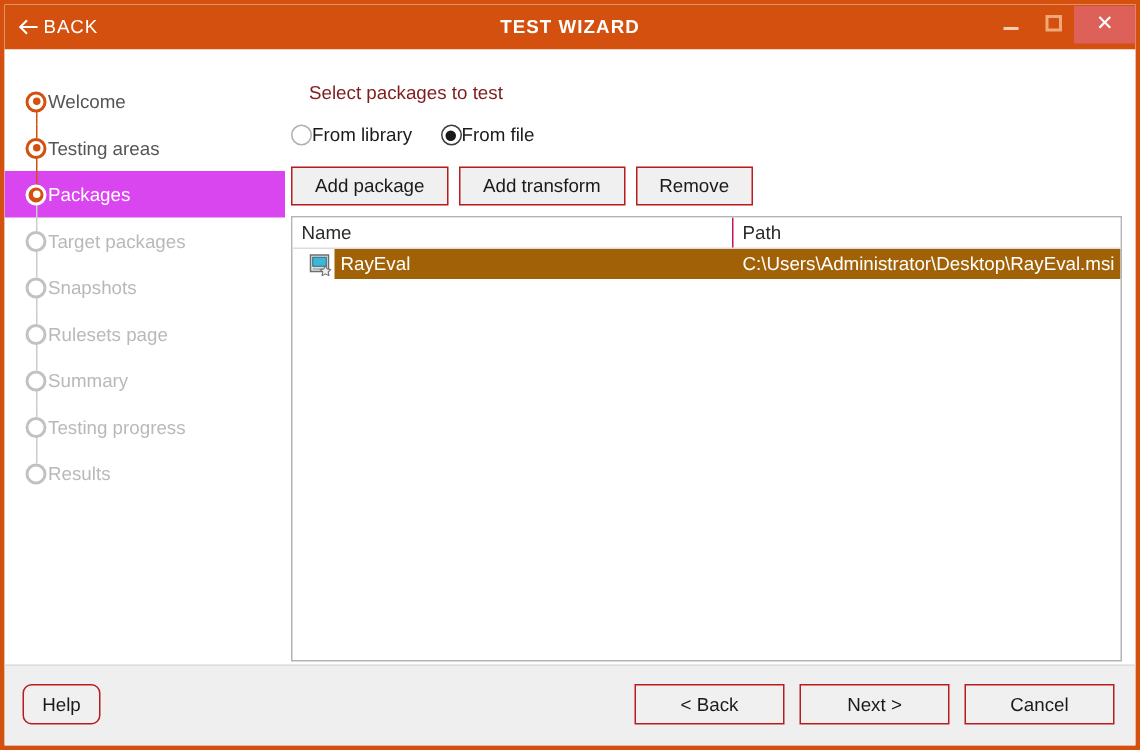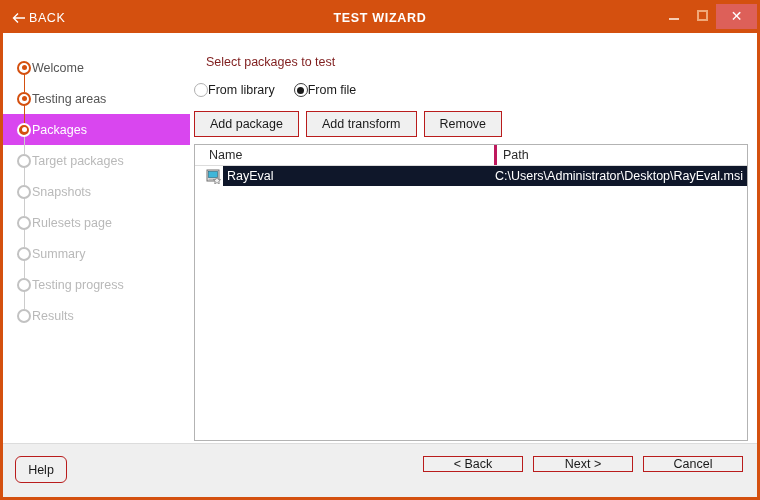--- a/index.html
+++ b/index.html
@@ -286,29 +286,29 @@
   }
   .lv-th {
     font-size: 12.5px;
     color: #2a2a2a;
     padding-left: 6px;
     display: flex;
     align-items: center;
     box-sizing: border-box;
     cursor: pointer;
   }
-  .lv-th.name { width: 294px; border-right: 3px solid #be185d; margin-left: 8px; }
+  .lv-th.name { width: 294px; border-right: 1px solid #be185d; }
   .lv-th.path { flex: 1; }
 
   .lv-row {
     display: flex;
     align-items: center;
     height: 20px;
     margin-left: 28px;
-    background: #0f172a;
+    background: #a16207;
     color: #ffffff;
     cursor: pointer;
   }
   .lv-row-wrap {
     position: relative;
     height: 20px;
   }
   .msi-icon {
     position: absolute;
     left: 11px; top: 2px;
@@ -339,21 +339,21 @@
     position: absolute;
     left: 12px; top: 12px;
     width: 52px; height: 27px; border-radius: 6px;
   }
   .footer-right {
     position: absolute;
     right: 14px; top: 12px;
     display: flex;
     gap: 10px;
   }
-  .footer-right .btn { width: 100px; padding: 4px; height: 16px; }
+  .footer-right .btn { width: 100px; padding: 4px; height: 27px; }
 </style>
 </head>
 <body>
 
 <div class="window">
 
   <div class="titlebar">
     <div class="back-btn">
       <span class="back-arrow">
         <svg width="14" height="14" viewBox="0 0 14 14">

